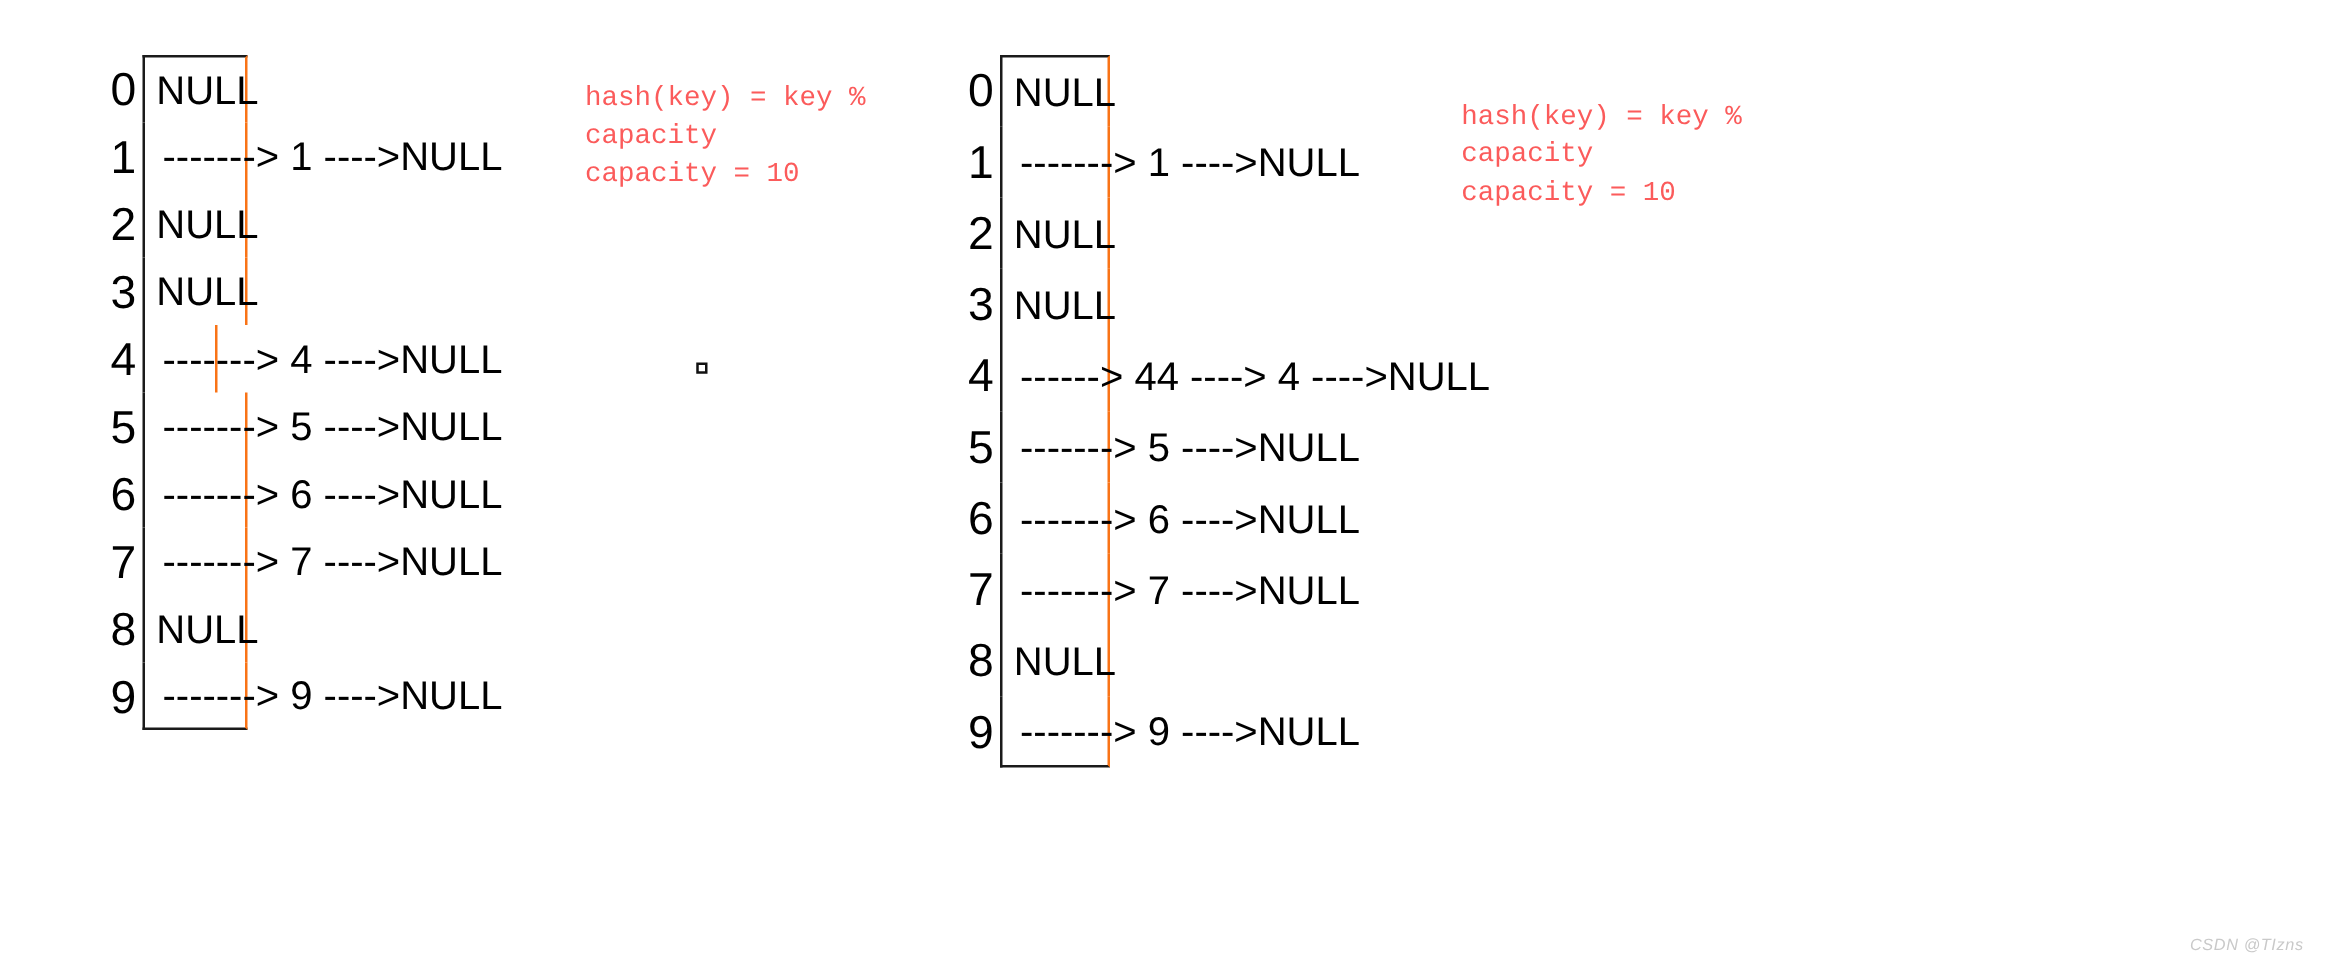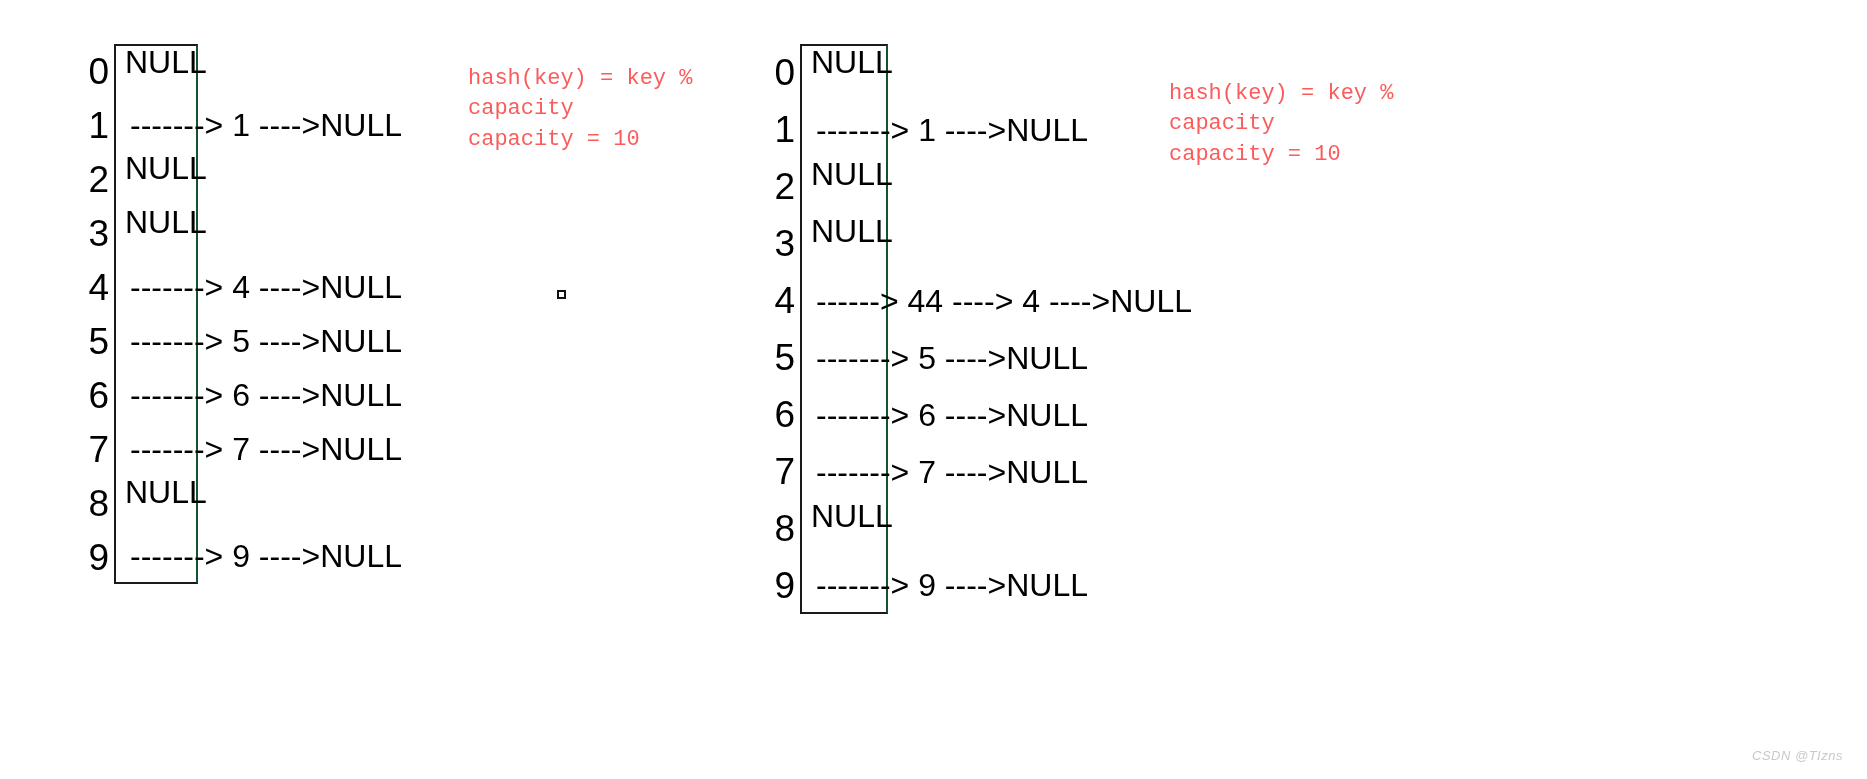--- a/index.html
+++ b/index.html
@@ -41,24 +41,24 @@
     font-size: 37px;
     line-height: 1;
     font-family: "Liberation Sans", sans-serif;
     color: #000000;
     flex: 0 0 auto;
   }
 
   .bucket-cell {
     box-sizing: border-box;
     border-left: 2px solid #1a1a1a;
-    border-right: 2px solid #14532d;
+    border-right: 2px solid #f97316;
     position: relative;
     display: flex;
-    align-items: flex-start;
+    align-items: center;
     flex: 0 0 auto;
   }
 
   .bucket-null {
     font-size: 32px;
     line-height: 1;
     padding-left: 9px;
     white-space: nowrap;
     color: #000000;
   }
@@ -138,21 +138,21 @@
           </div>
         </div>
         <div class="bucket-row" style="height: 54px;">
           <div class="bucket-index">3</div>
           <div class="bucket-cell" style="width: 84px; height: 100%;">
             <span class="bucket-null">NULL</span>
           </div>
         </div>
         <div class="bucket-row" style="height: 54px;">
           <div class="bucket-index">4</div>
-          <div class="bucket-cell" style="width: 84px; height: 100%;">
+          <div class="bucket-cell" style="width: 60px; height: 100%;">
             <span class="chain">-------&gt; 4 ----&gt;NULL</span>
           </div>
         </div>
         <div class="bucket-row" style="height: 54px;">
           <div class="bucket-index">5</div>
           <div class="bucket-cell" style="width: 84px; height: 100%;">
             <span class="chain">-------&gt; 5 ----&gt;NULL</span>
           </div>
         </div>
         <div class="bucket-row" style="height: 54px;">

